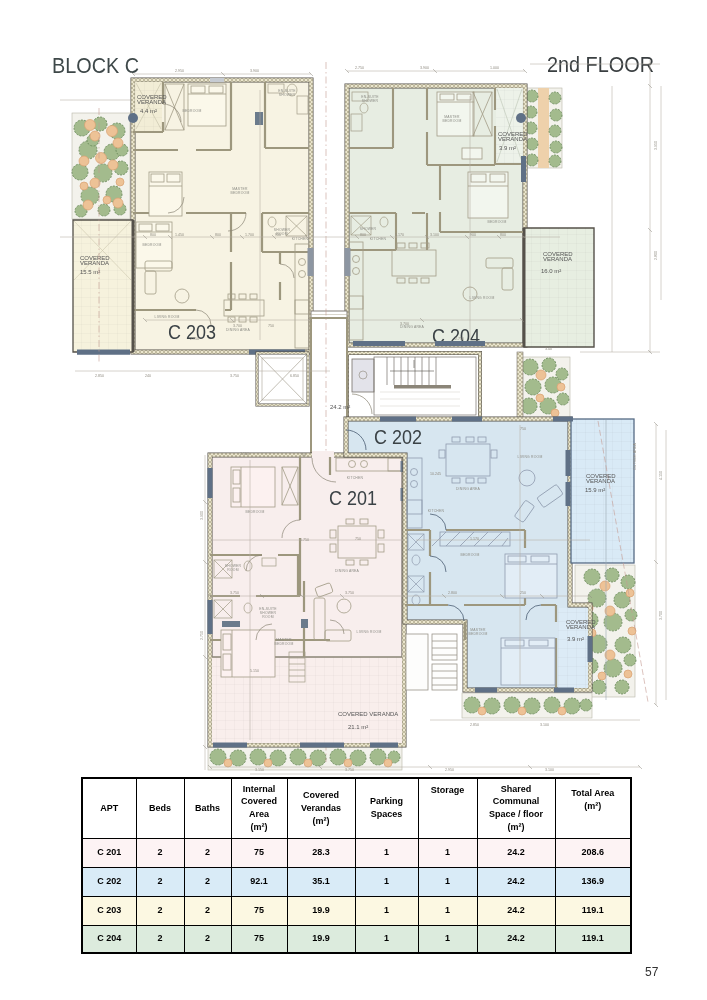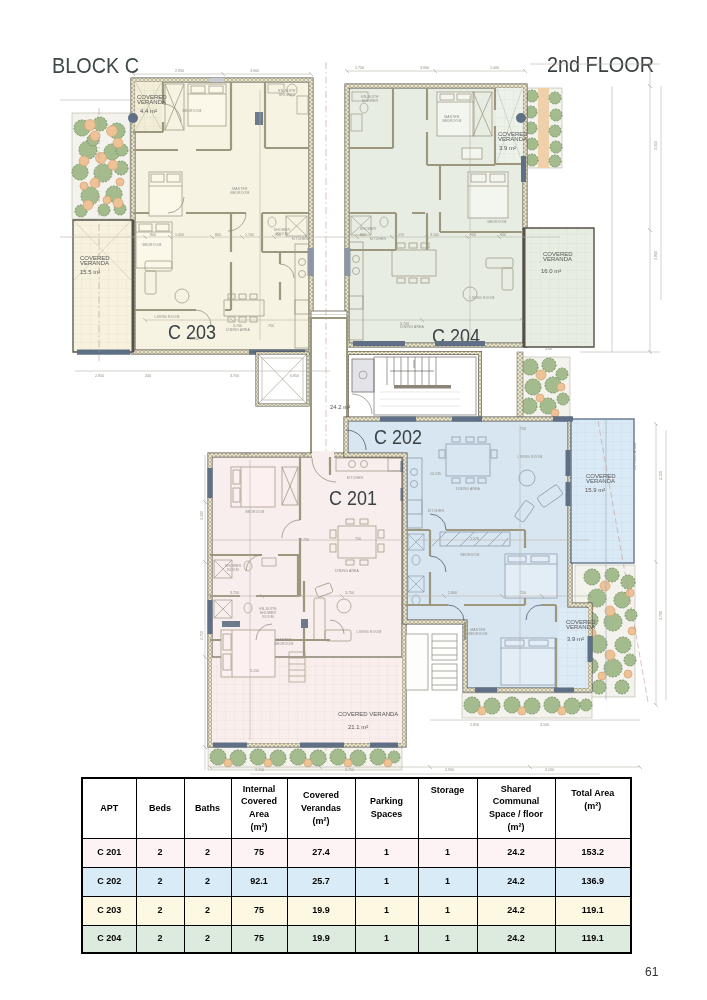--- a/index.html
+++ b/index.html
@@ -837,32 +837,32 @@
         <td style="vertical-align:top;padding-top:16px">Parking<br>Spaces</td>
         <td style="vertical-align:top;padding-top:5px">Storage</td>
         <td>Shared<br>Communal<br>Space / floor<br>(m²)</td>
         <td style="vertical-align:top;padding-top:8px">Total Area<br>(m²)</td>
 </tr>
 <tr style="height:29px;background:#fdf3f4">
         <td>C 201</td>
         <td>2</td>
         <td>2</td>
         <td>75</td>
-        <td>27.4</td>
+        <td>28.3</td>
         <td>1</td>
         <td>1</td>
         <td>24.2</td>
-        <td>153.2</td>
+        <td>208.6</td>
       </tr>
 <tr style="height:29px;background:#d9ebf7">
         <td>C 202</td>
         <td>2</td>
         <td>2</td>
         <td>92.1</td>
-        <td>25.7</td>
+        <td>35.1</td>
         <td>1</td>
         <td>1</td>
         <td>24.2</td>
         <td>136.9</td>
       </tr>
 <tr style="height:29px;background:#fcf8e2">
         <td>C 203</td>
         <td>2</td>
         <td>2</td>
         <td>75</td>
@@ -879,13 +879,13 @@
         <td>75</td>
         <td>19.9</td>
         <td>1</td>
         <td>1</td>
         <td>24.2</td>
         <td>119.1</td>
       </tr>
 </tbody>
   </table>
 
-<div class="pg">61</div>
+<div class="pg">57</div>
 
 </body></html>

